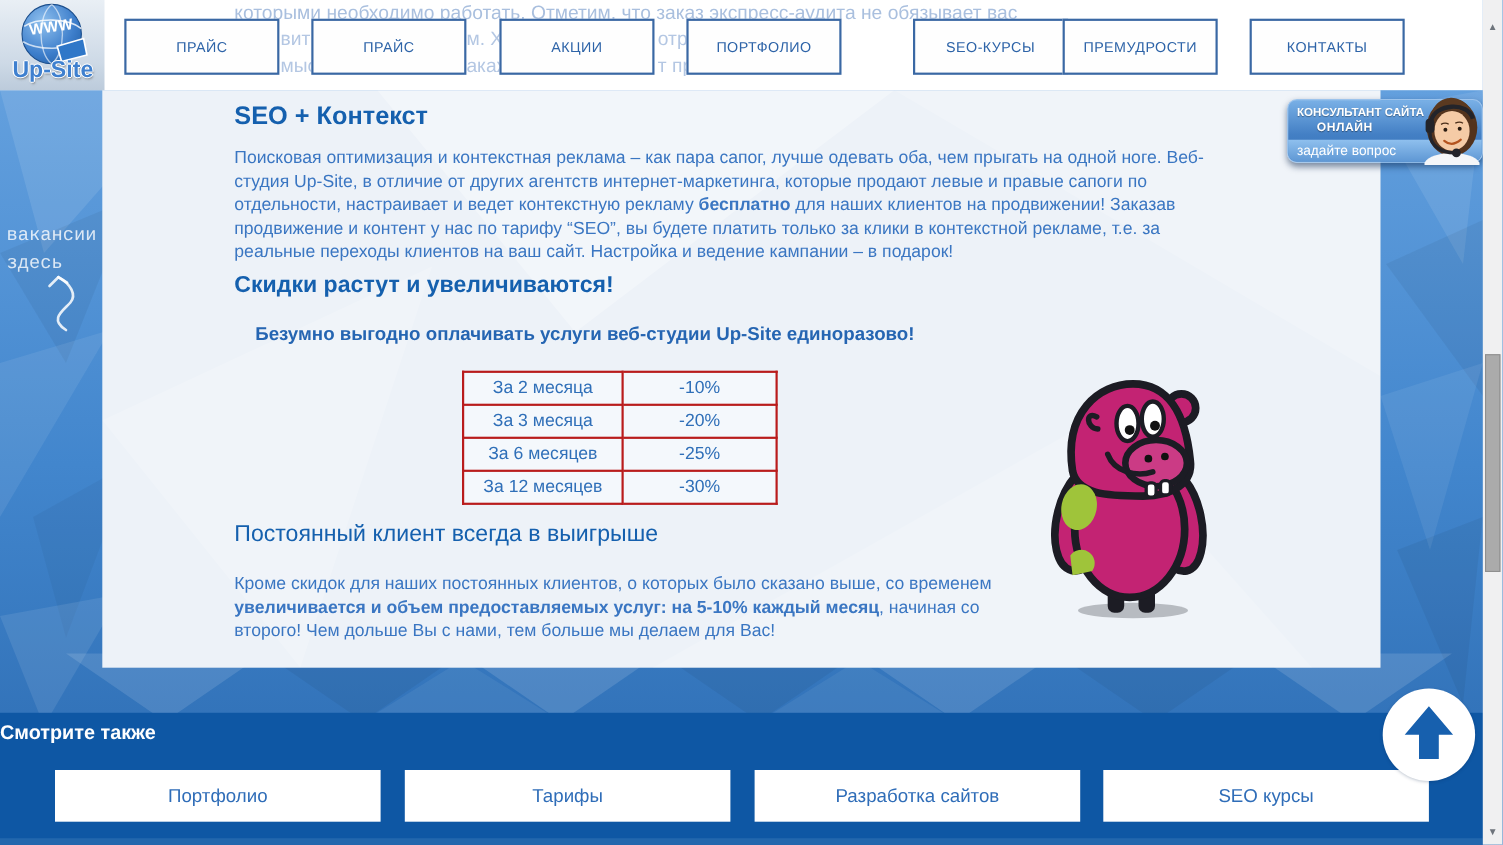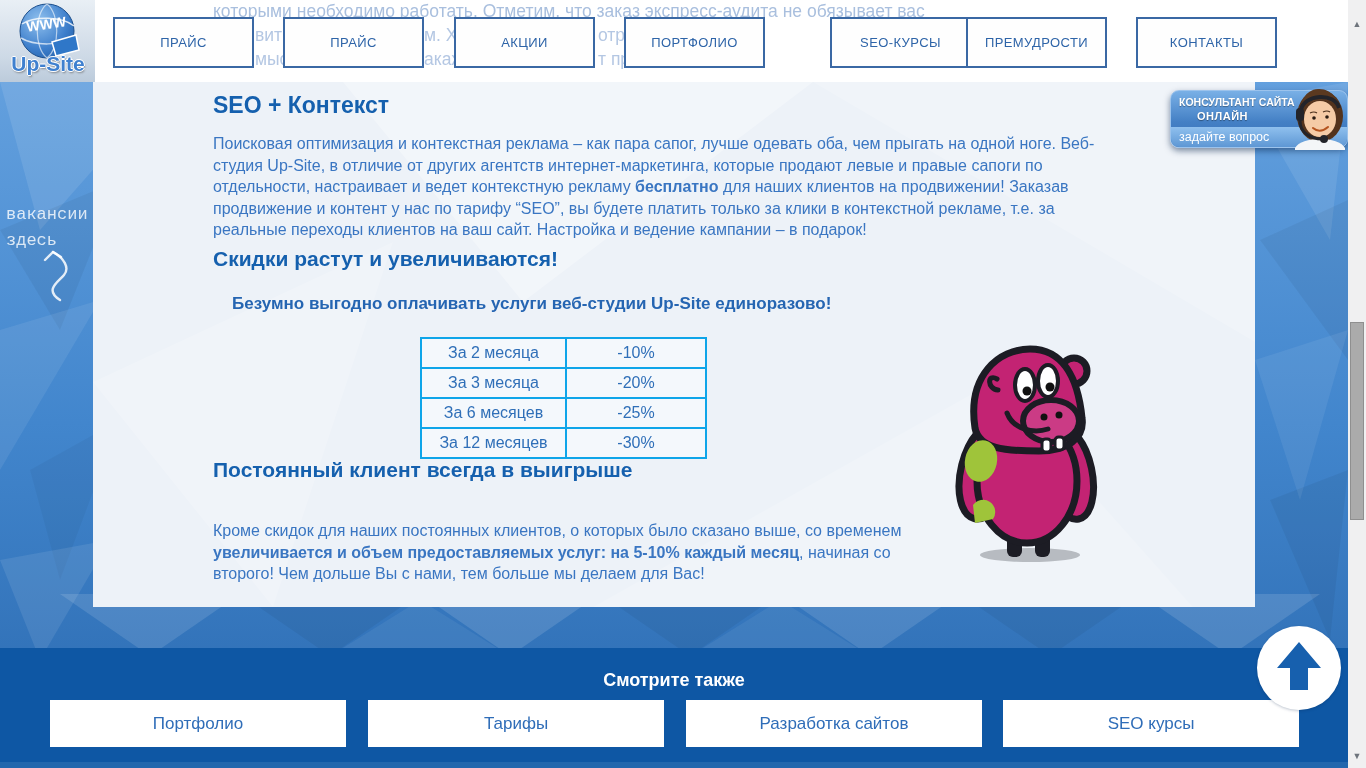--- a/index.html
+++ b/index.html
@@ -29,45 +29,45 @@
 
   
   .card { position:absolute; left:93px; top:82px; width:1162px; height:525px; background:#edf2f8; overflow:hidden; z-index:5; }
   .card-wm { position:absolute; left:0; top:0; z-index:0; }
   .h1 { position:absolute; left:120px; top:10px; font-size:23px; font-weight:bold; color:#1560ae; z-index:2; }
   .p1 { position:absolute; left:120px; top:51px; width:895px; font-size:16px; line-height:21.5px; color:#3a76c2; z-index:2; }
   .h2 { position:absolute; left:120px; top:165px; font-size:21px; font-weight:bold; color:#1560ae; z-index:2; }
   .sub { position:absolute; left:139px; top:212px; font-size:17px; font-weight:bold; color:#2565b2; z-index:2; }
   .b { font-weight:bold; }
   .disc-table { position:absolute; left:327px; top:255px; border-collapse:collapse; z-index:2; }
-  .disc-table td { border:2px solid #0ea5e9; background:#f4f8fc; color:#2f6fb8; font-size:16px; text-align:center; height:30px; }
+  .disc-table td { border:2px solid #b91c1c; background:#f4f8fc; color:#2f6fb8; font-size:16px; text-align:center; height:30px; }
   .disc-table td.c1 { width:145px; }
   .disc-table td.c2 { width:140px; }
-  .h3 { position:absolute; left:120px; top:376px; font-size:21px; font-weight:bold; color:#1560ae; z-index:2; }
+  .h3 { position:absolute; left:120px; top:392px; font-size:21px; font-weight:normal; color:#1560ae; z-index:2; }
   .p2 { position:absolute; left:120px; top:438px; width:705px; font-size:16px; line-height:21.5px; color:#3a76c2; z-index:2; }
   .hippo { position:absolute; left:852px; top:251px; z-index:3; }
 
   
   .consultant { position:absolute; left:1170px; top:90px; width:178px; height:58px; border-radius:9px;
     background:linear-gradient(180deg,#79b0e6 0%,#4480c5 55%,#356fb5 100%);
     border:1px solid #9cc3ec; box-shadow:0 3px 6px rgba(8,35,75,.5); z-index:20; cursor:pointer; }
   .cons-t1 { position:absolute; left:8px; top:5px; font-size:10.5px; font-weight:bold; color:#fff; text-shadow:0 1px 1px rgba(0,0,0,.35); }
   .cons-t2 { position:absolute; left:26px; top:19px; font-size:11px; font-weight:bold; color:#fff; letter-spacing:.5px; text-shadow:0 1px 1px rgba(0,0,0,.4); }
   .cons-t3 { position:absolute; left:0; bottom:0; width:100%; height:20px; border-radius:0 0 8px 8px;
     background:linear-gradient(180deg,#8fc0ee,#5e97d4); color:#fff; font-size:12.5px; line-height:20px; padding-left:8px; }
   .cons-photo { position:absolute; right:-2px; top:-5px; }
 
   
   .vacancies { position:absolute; left:6px; top:202px; font-size:17px; line-height:26px; color:rgba(255,255,255,.8); z-index:6; cursor:pointer;font-family:Liberation Mono, monospace; }
   .vac-arrow { position:absolute; left:40px; top:246px; z-index:6; }
 
   
   .footer { position:absolute; left:0; top:648px; width:1348px; height:120px; background:#0e57a4; z-index:12; }
   .footer-strip { position:absolute; left:0; bottom:0; width:100%; height:6px; background:#2267ad; }
-  .footer-title { position:absolute; left:0; top:8px; width:100%; text-align:center; font-size:18px; font-weight:bold; color:#fff;margin-top:14px; }
+  .footer-title { position:absolute; left:0; top:8px; width:100%; text-align:left; font-size:18px; font-weight:bold; color:#fff; }
   .footer-link { position:absolute; top:52px; width:296px; height:47px; background:#fff; color:#2f6db8; font-size:17px;
     text-align:center; line-height:47px; cursor:pointer; }
 
   
   .to-top { position:absolute; left:1257px; top:626px; width:84px; height:84px; border-radius:50%; background:#fff; z-index:30; cursor:pointer;
     box-shadow:0 1px 3px rgba(0,30,70,.25); }
 </style>
 </head>
 <body>
 

